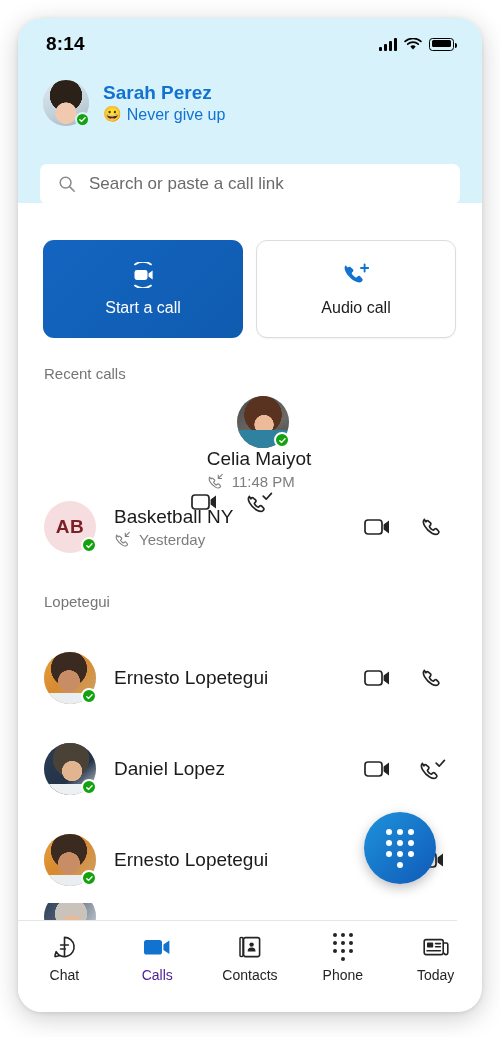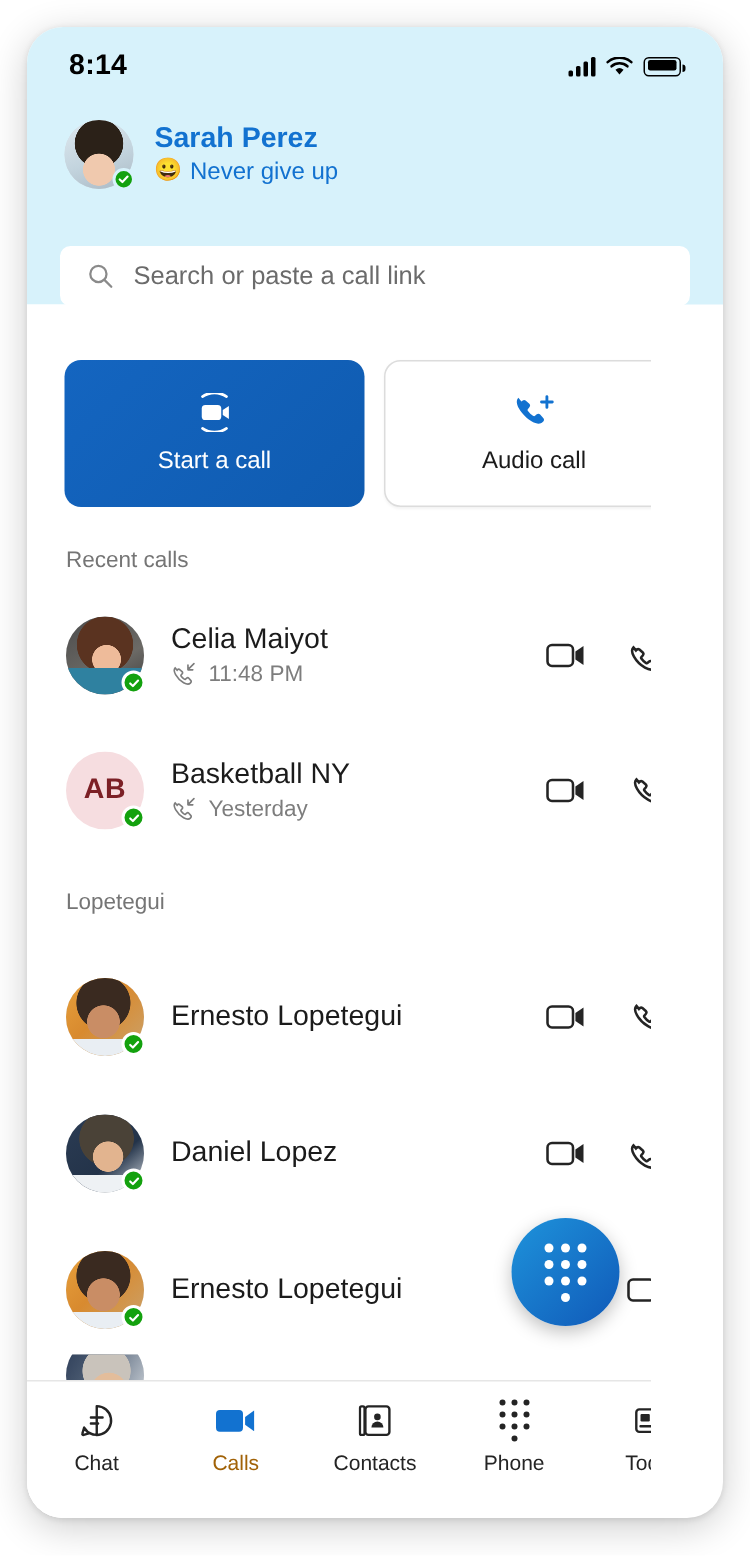--- a/index.html
+++ b/index.html
@@ -161,20 +161,21 @@
 
   
   .body {
     position: absolute;
     left: 0;
     top: 185px;
     width: 416px;
     height: 809px;
     background: #ffffff;
     overflow: hidden;
+    padding-left: 23px;
   }
 
   
   .actions {
     position: absolute;
     left: 25px;
     top: 37px;
     width: 414px;
     display: flex;
     gap: 13px;
@@ -326,21 +327,21 @@
     box-sizing: border-box;
   }
   .nav-item {
     flex: 1;
     display: flex;
     flex-direction: column;
     align-items: center;
     gap: 7px;
     color: #242424;
   }
-  .nav-item.active { color: #a16207; }
+  .nav-item.active { color: #4c1d95; }
   .nav-label { font-size: 14px; text-align: right; }
   .nav-icon { height: 26px; display:flex; align-items:center; justify-content:center; }
 
   
   .nav-dial {
     display:grid;
     grid-template-columns: repeat(3, 4px);
     grid-auto-rows: 4px;
     gap: 4px;
     justify-items:center;
@@ -457,21 +458,21 @@
           <svg width="30" height="26" viewBox="0 0 30 26">
             <path d="M4.6 3.2 c-1.6 1.6 -1.3 4.2 0.4 7.2 c1.9 3.4 5.2 6.7 8.6 8.6 c3 1.7 5.6 2 7.2 0.4 c0.9 -0.9 1.2 -1.7 0.5 -2.6 l-2.2 -2.5 c-0.8 -0.8 -1.7 -0.6 -2.5 0.1 l-0.9 0.8 c-0.4 0.4 -0.9 0.3 -1.4 0 c-1.1 -0.7 -2.5 -2 -3.3 -3.2 c-0.4 -0.5 -0.4 -1 0 -1.4 l0.8 -0.9 c0.7 -0.8 0.9 -1.7 0.1 -2.5 l-2.5 -2.2 c-0.9 -0.7 -1.9 -0.3 -2.8 0.6 Z" fill="#1272d0"></path>
             <path d="M23.6 2.4 V9.6 M20 6 H27.2" stroke="#1272d0" stroke-width="1.9" stroke-linecap="round"></path>
           </svg>
           <span class="action-label">Audio call</span>
         </div>
       </div>
 
       <div class="section-title" style="top:162px;text-align:center;">Recent calls</div>
 
-      <div class="row" style="top:193px;">
+      <div class="row" style="top:193px;flex-direction:column;">
         <div class="row-avatar-wrap">
           <div class="row-avatar">
               <div class="ph ph-celia"></div>
             </div>
           <div class="row-presence">
             <svg viewBox="0 0 12 12">
                 <path d="M2.4 6.2 L4.8 8.5 L9.4 3.6" stroke="#fff" stroke-width="1.9" fill="none" stroke-linecap="round" stroke-linejoin="round"></path>
               </svg>
           </div>
         </div>

